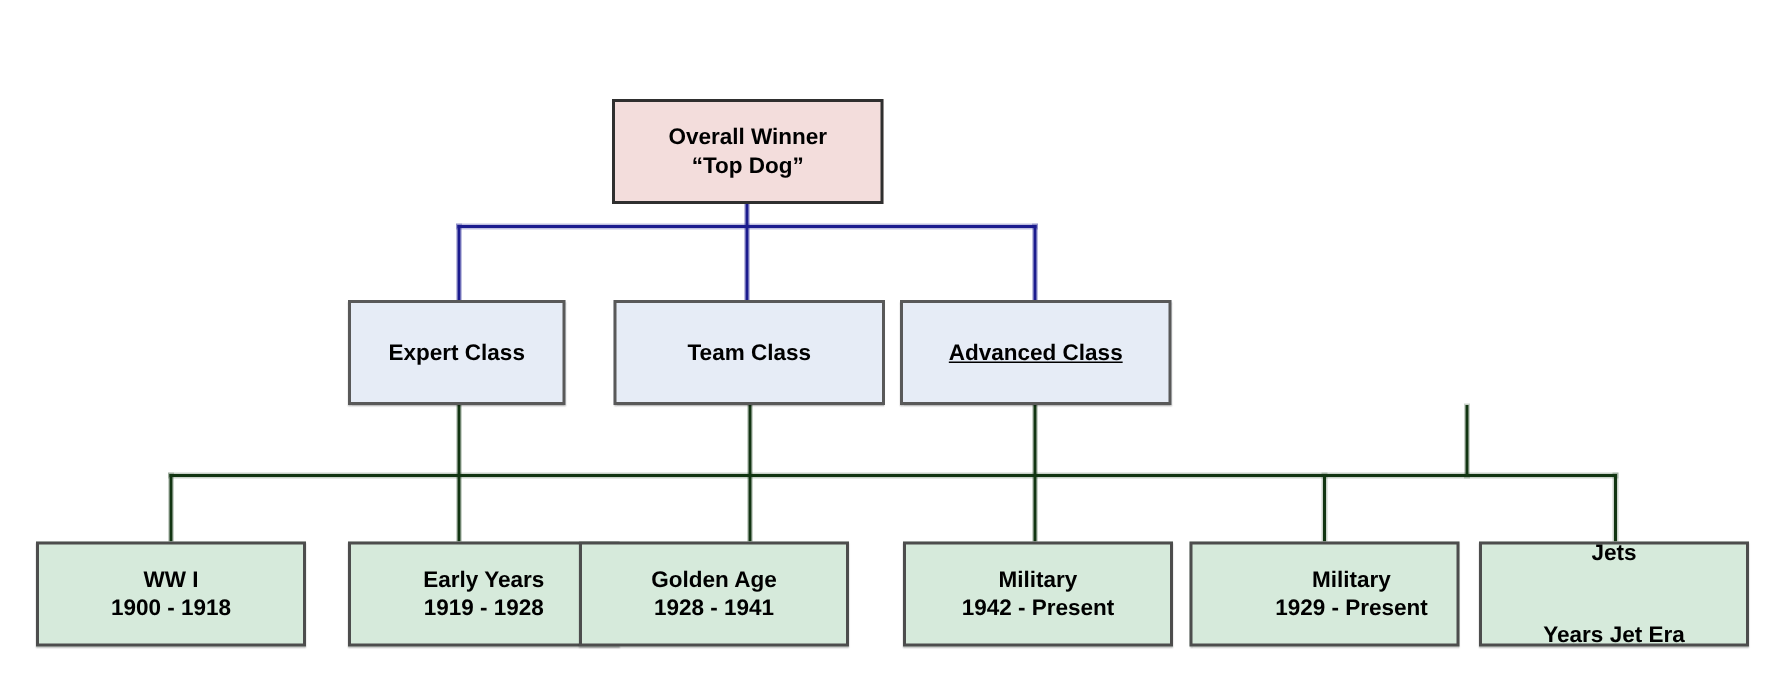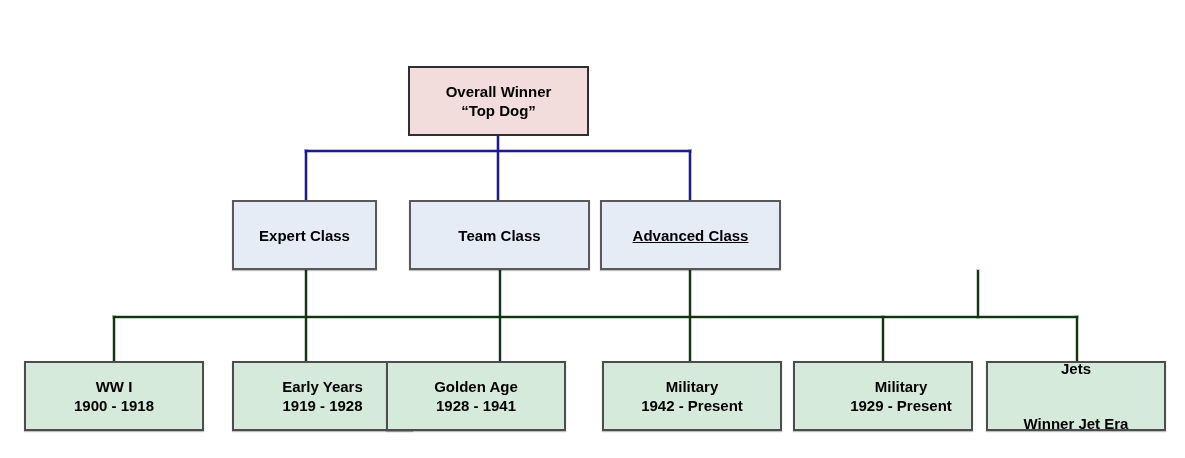--- a/index.html
+++ b/index.html
@@ -110,16 +110,16 @@
   <div class="node era" style="left:602px; top:361px; width:180px; height:70px;">
     <div>Military</div>
     <div>1942 - Present</div>
   </div>
   <div class="node era" style="left:793px; top:361px; width:180px; height:70px;padding-left:36px;">
     <div>Military</div>
     <div>1929 - Present</div>
   </div>
   <div class="node era" style="left:986px; top:361px; width:180px; height:70px;gap:36px;">
     <div>Jets</div>
-    <div>Winner Jet Era</div>
+    <div>Years Jet Era</div>
   </div>
 
 </div>
 
 </body></html>

